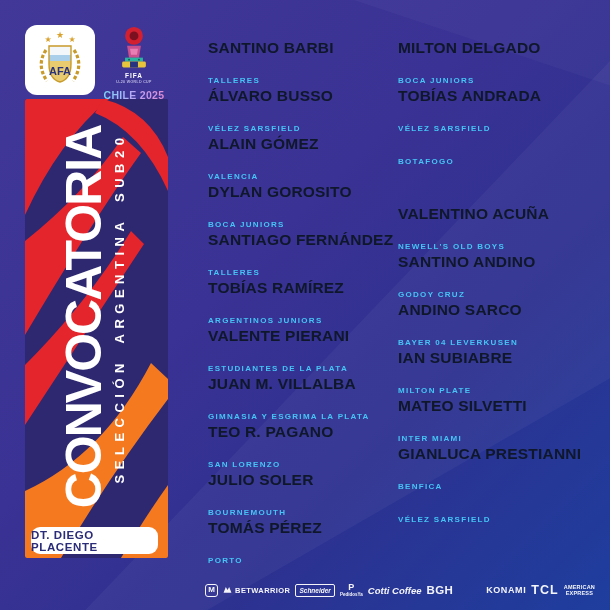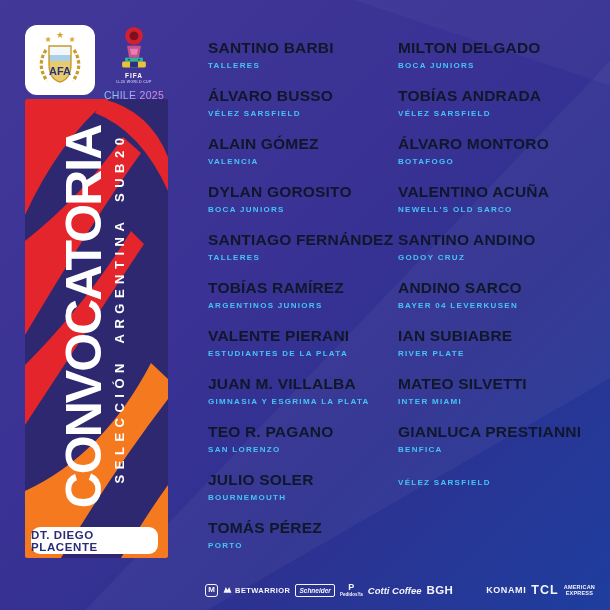--- a/index.html
+++ b/index.html
@@ -16,38 +16,38 @@
   }
   .sheen{position:absolute;inset:0;pointer-events:none;}
   .sheen-a{background:rgba(255,255,255,0.045);clip-path:polygon(100% 10%,100% 62%,34% 100%,14% 100%);}
   .sheen-b{background:rgba(255,255,255,0.03);clip-path:polygon(58% 0,100% 0,100% 14%);}
   
   .afa-card{position:absolute;left:25px;top:25px;width:70px;height:70px;background:#fff;border-radius:12px;
     display:flex;align-items:center;justify-content:center;}
   .fifa-logo{position:absolute;left:102px;top:26px;width:64px;height:74px;display:flex;flex-direction:column;align-items:center;}
   .fifa-wordmark{color:#fff;font-weight:bold;font-size:6.5px;letter-spacing:1px;line-height:1;margin-top:1px;}
   .fifa-sub{color:#e8e6ff;font-size:3.5px;letter-spacing:0.4px;line-height:1;margin-top:2px;}
-  .fifa-chile{font-weight:normal;font-size:10.5px;letter-spacing:0.3px;line-height:1;margin-top:5px;
+  .fifa-chile{font-weight:bold;font-size:10.5px;letter-spacing:0.3px;line-height:1;margin-top:5px;
     background:linear-gradient(90deg,#7fd4f7,#b9a6f4,#e08bd2);-webkit-background-clip:text;background-clip:text;color:transparent;}
   
   .left-panel{position:absolute;left:25px;top:99px;width:143px;height:459px;overflow:hidden;border-radius:2px;background:var(--panel-navy);}
   .left-panel svg{position:absolute;inset:0;}
   .v-title{position:absolute;left:-151px;top:192px;width:420px;height:52px;line-height:52px;
     transform:rotate(-90deg);text-align:center;color:#fff;font-weight:bold;font-size:50px;letter-spacing:-2px;white-space:nowrap;}
   .v-subtitle{position:absolute;left:-105px;top:201px;width:400px;height:16px;line-height:16px;
     transform:rotate(-90deg);text-align:center;color:#fff;font-weight:bold;font-size:13px;letter-spacing:5.5px;word-spacing:6px;white-space:nowrap;}
   .coach-badge{position:absolute;left:6px;right:10px;bottom:4px;height:27px;background:#fff;border-radius:9px;
     display:flex;align-items:center;justify-content:center;color:var(--ink);font-weight:bold;font-size:11.5px;letter-spacing:0.6px;}
   
   .roster{position:absolute;top:40px;}
   .roster.col1{left:208px;width:182px;}
   .roster.col2{left:398px;width:200px;}
   .player-row{height:48px;}
   .player-name{color:#0f172a;font-weight:bold;font-size:15.5px;letter-spacing:0.2px;line-height:15px;white-space:nowrap;}
-  .player-club{color:var(--club);font-weight:bold;font-size:8px;letter-spacing:1.3px;line-height:8px;margin-top:7px;white-space:nowrap;}
+  .player-club{color:var(--club);font-weight:bold;font-size:8px;letter-spacing:1.3px;line-height:8px;margin-top:22px;white-space:nowrap;}
   
   .sponsor-bar{position:absolute;left:205px;top:579px;width:390px;height:22px;display:flex;align-items:center;justify-content:space-between;}
   .sponsor{display:flex;align-items:center;color:#fff;opacity:0.95;}
   .sp-box-m{width:13px;height:13px;border:1.3px solid #fff;border-radius:3px;display:flex;align-items:center;justify-content:center;
     font-weight:bold;font-size:8px;line-height:1;color:#fff;}
   .sp-bw{gap:3px;}
   .sp-bw .bw-label{font-weight:bold;font-size:7.5px;letter-spacing:0.4px;}
   .sp-schneider{border:1px solid #fff;border-radius:2px;padding:2px 3px;font-style:italic;font-weight:bold;font-size:6.5px;}
   .sp-py{flex-direction:column;align-items:center;line-height:1;}
   .sp-py .py-p{font-weight:bold;font-size:9px;}
@@ -165,38 +165,37 @@
 <div class="roster col2">
     <div class="player-row">
       <div class="player-name">MILTON DELGADO</div>
       <div class="player-club">BOCA JUNIORS</div>
     </div>
     <div class="player-row">
       <div class="player-name">TOBÍAS ANDRADA</div>
       <div class="player-club">VÉLEZ SARSFIELD</div>
     </div>
     <div class="player-row">
-      <div class="player-name">ÁLVARO MONTORO</div>
       <div class="player-club">BOTAFOGO</div>
     </div>
     <div class="player-row">
       <div class="player-name">VALENTINO ACUÑA</div>
-      <div class="player-club">NEWELL'S OLD SARCO</div>
+      <div class="player-club">NEWELL'S OLD BOYS</div>
     </div>
     <div class="player-row">
       <div class="player-name">SANTINO ANDINO</div>
       <div class="player-club">GODOY CRUZ</div>
     </div>
     <div class="player-row">
       <div class="player-name">ANDINO SARCO</div>
       <div class="player-club">BAYER 04 LEVERKUSEN</div>
     </div>
     <div class="player-row">
       <div class="player-name">IAN SUBIABRE</div>
-      <div class="player-club">RIVER PLATE</div>
+      <div class="player-club">MILTON PLATE</div>
     </div>
     <div class="player-row">
       <div class="player-name">MATEO SILVETTI</div>
       <div class="player-club">INTER MIAMI</div>
     </div>
     <div class="player-row">
       <div class="player-name">GIANLUCA PRESTIANNI</div>
       <div class="player-club">BENFICA</div>
     </div>
     <div class="player-row">

